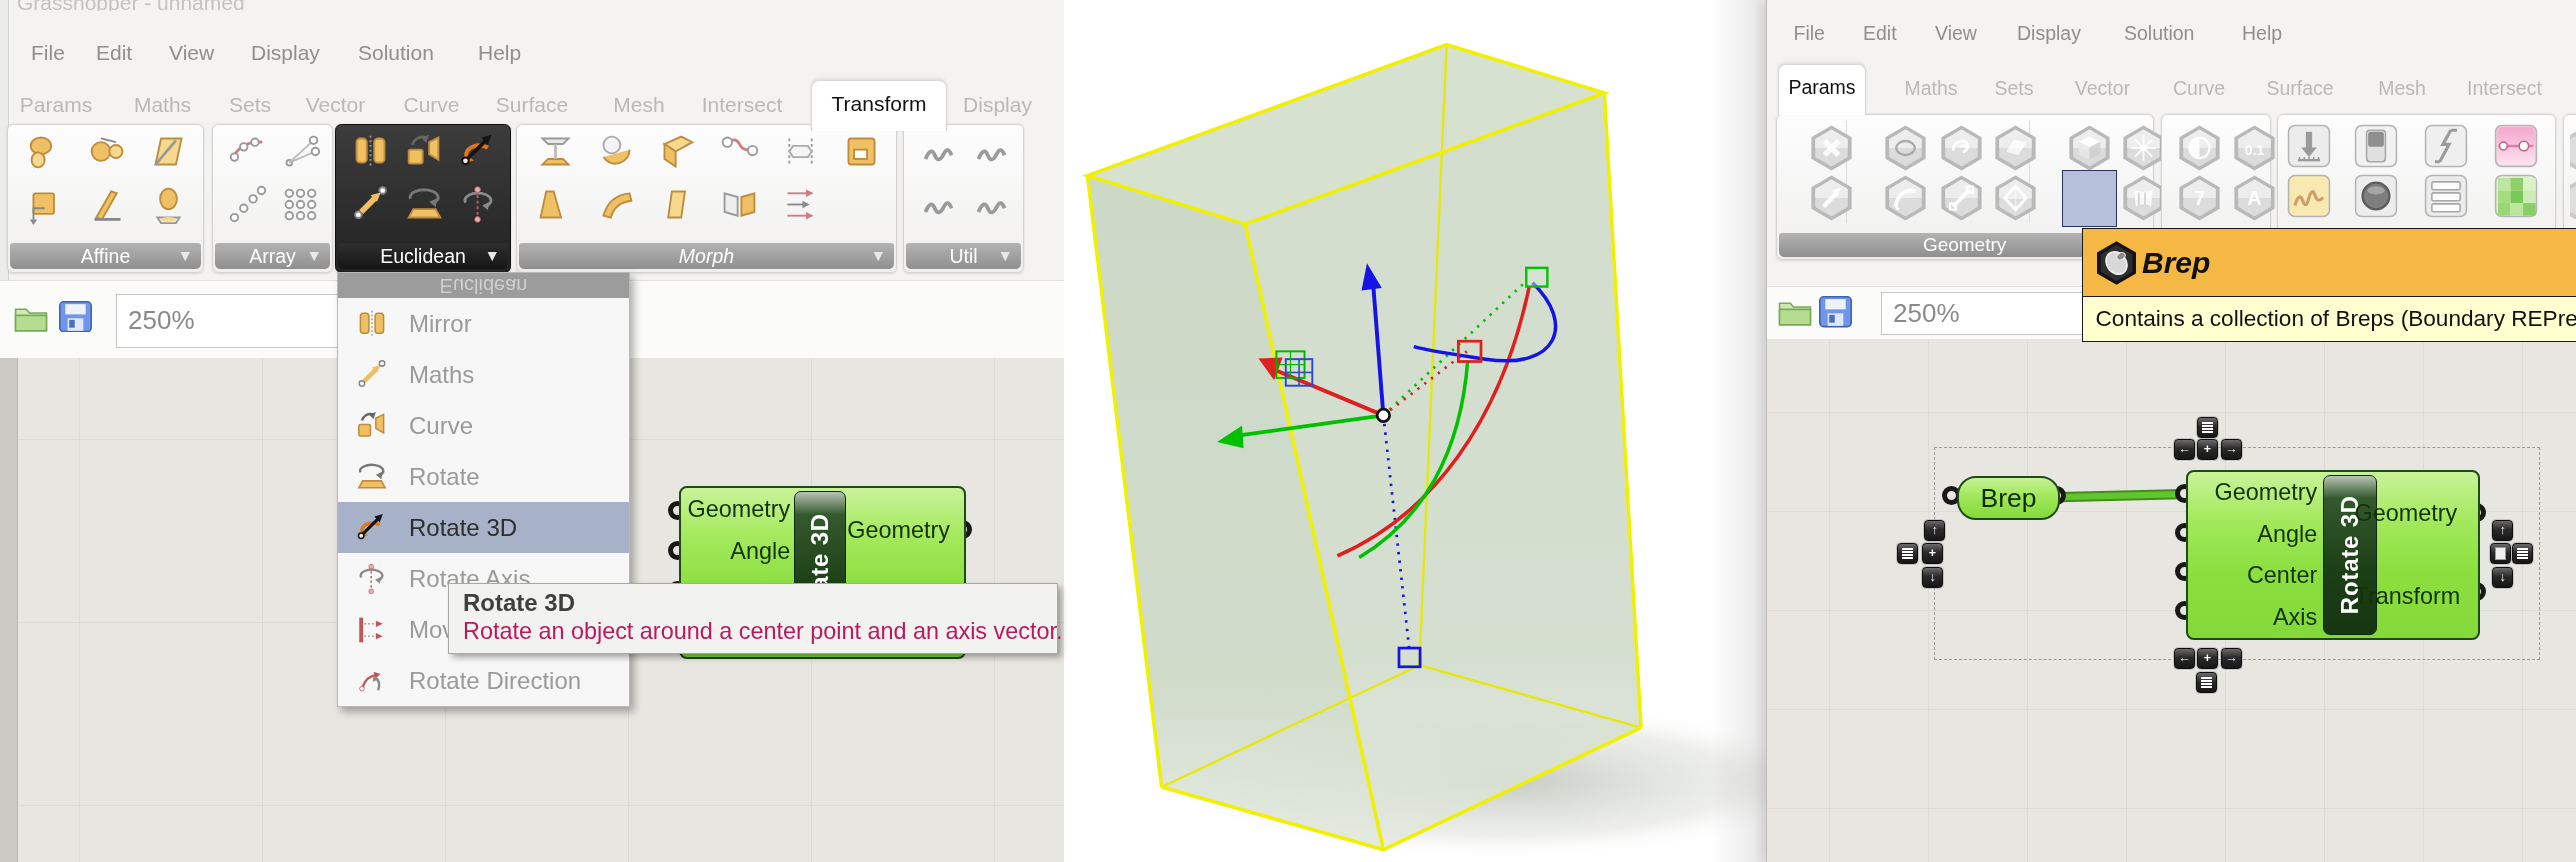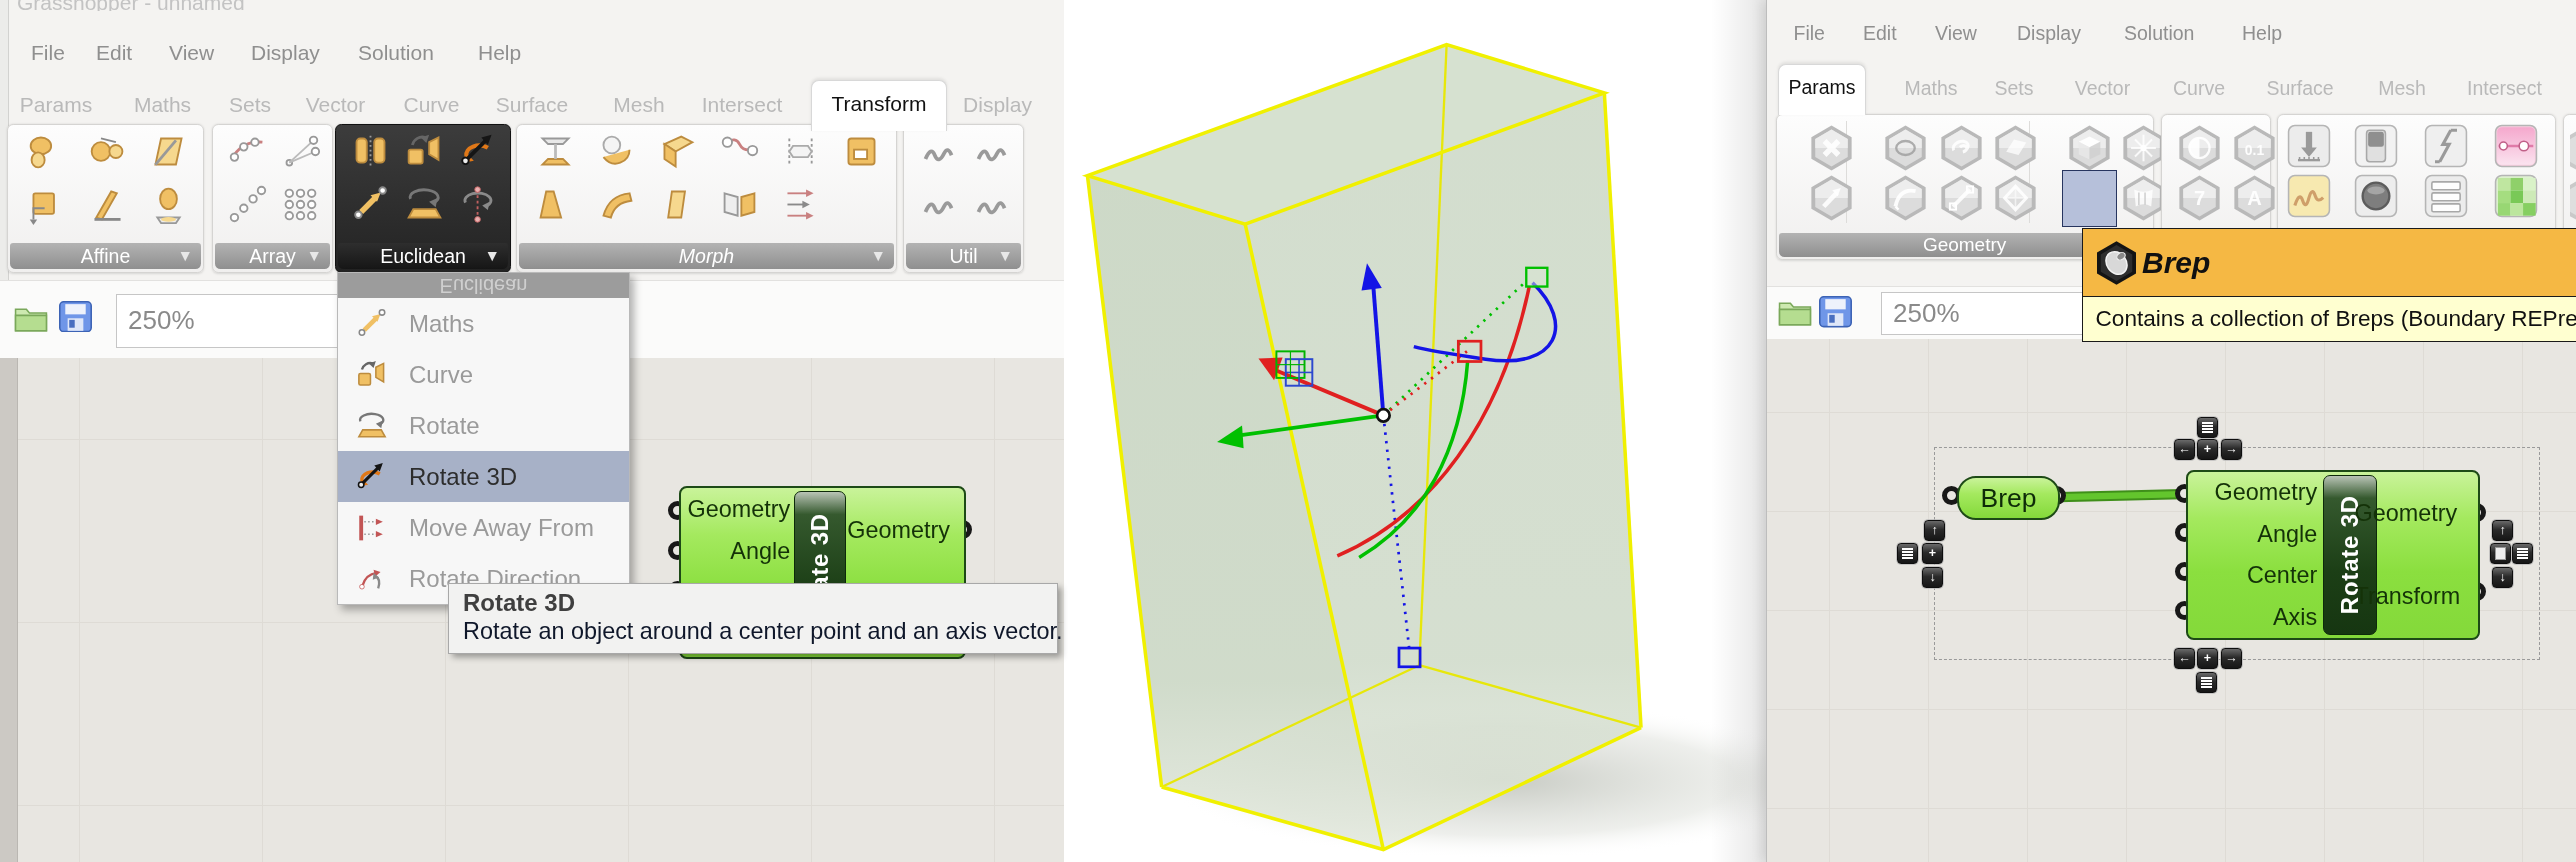--- a/index.html
+++ b/index.html
@@ -42,21 +42,21 @@
   #ddmenu .hdr{height:25px;background:#9c9c9c;color:#cfcfcf;font-size:20px;text-align:center;
      transform:scaleY(-1);line-height:25px;}
   .dditem{height:51px;display:flex;align-items:center;font-size:24px;color:#9a9a9a;cursor:default;}
   .dditem.hl{background:#a7b1c7;color:#2d2d2d;}
   .dditem .ic{width:34px;height:34px;margin:0 20px 0 17px;flex:0 0 auto;}
   .dditem .ic svg{width:34px;height:34px;}
   
   #tt-left{position:absolute;left:448px;top:583px;width:608px;height:69px;background:#f2f2f1;
      border:0.8px solid #a8a8a8;box-shadow:3.9px 3.9px 6.2px rgba(0,0,0,.35);z-index:40;}
   #tt-left .t1{font-size:24px;font-weight:bold;color:#3f3f3f;margin:4.7px 0 1.6px 14px;}
-  #tt-left .t2{font-size:23.4px;color:#0f172a;margin-left:14px;white-space:nowrap;}
+  #tt-left .t2{font-size:23.4px;color:#be185d;margin-left:14px;white-space:nowrap;}
   #tt-brep{position:absolute;left:315px;top:228px;width:515px;height:112px;border:1.6px solid #1a1a1a;z-index:40;}
   #tt-brep .hd{height:67px;background:#f5b844;display:flex;align-items:center;}
   #tt-brep .bd{height:44px;background:#ffffd0;border-top:1.6px solid #1a1a1a;display:flex;align-items:center;
      font-size:22.6px;color:#111;padding-left:12.5px;white-space:nowrap;overflow:hidden;}
   #tt-brep .ttl{font-size:30px;font-weight:bold;font-style:italic;color:#111;margin-left:14px;}
   
   .ghcomp{position:absolute;background:linear-gradient(180deg,#c9f39a 0%,#a4e95e 28%,#8bdf3f 60%,#84d93a 100%);
      border:2.3px solid #1d4a16;border-radius:7.8px;z-index:10;}
   .ghpill{position:absolute;background:linear-gradient(180deg,#c9f39a 0%,#a4e95e 40%,#84d93a 100%);
      border:2.3px solid #1d4a16;border-radius:19px;z-index:10;display:flex;align-items:center;justify-content:center;
@@ -322,20 +322,28 @@
         </div>
       <div class="pcol" id="lcomp-out" style="right:7.8px;width:109px;text-align:left;">
           <div>Geometry</div>
           <div>Transform</div>
         </div>
     </div>
 
     <div id="ddmenu">
       <div class="hdr">Euclidean</div>
       <div id="dditems">
+          <div class="dditem">
+            <span class="ic"><svg viewBox="0 0 44 44">
+                <rect x="7" y="8" width="11" height="26" rx="4" fill="#f0c064" stroke="#bd8c3e" stroke-width="2"></rect>
+                <rect x="26" y="8" width="11" height="26" rx="4" fill="#f0c064" stroke="#bd8c3e" stroke-width="2"></rect>
+                <line x1="22" y1="5" x2="22" y2="37" stroke="#9a9a9a" stroke-width="2" stroke-dasharray="2,3"></line>
+              </svg></span>
+            <span>Mirror</span>
+          </div>
           <div class="dditem">
             <span class="ic"><svg viewBox="0 0 44 44">
                 <line x1="12" y1="30" x2="28" y2="14" stroke="#f0c064" stroke-width="6"></line>
                 <polygon points="33,9 22,12 29,19" fill="#f0c064"></polygon>
                 <circle cx="9" cy="33" r="3.5" fill="#fff" stroke="#888" stroke-width="2"></circle>
                 <circle cx="35" cy="7" r="3.5" fill="#fff" stroke="#888" stroke-width="2"></circle>
               </svg></span>
             <span>Maths</span>
           </div>
           <div class="dditem">
@@ -360,20 +368,30 @@
                 <path d="M9 27 A14 10 0 0 1 32 18" fill="none" stroke="#e07818" stroke-width="4.5"></path>
                 <polygon points="6,34 17,32 9,24" fill="#e07818"></polygon>
                 <line x1="9" y1="31" x2="31" y2="9" stroke="#151515" stroke-width="4"></line>
                 <polygon points="36,4 25,7 32,15" fill="#151515"></polygon>
                 <circle cx="8" cy="32" r="3.5" fill="#eee" stroke="#111" stroke-width="2"></circle>
               </svg></span>
             <span>Rotate 3D</span>
           </div>
           <div class="dditem">
             <span class="ic"><svg viewBox="0 0 44 44">
+                <path d="M8 20 A14 8 0 1 1 30 24" fill="none" stroke="#8a8a8a" stroke-width="3"></path>
+                <polygon points="32,28 34,19 26,23" fill="#8a8a8a"></polygon>
+                <line x1="21" y1="6" x2="21" y2="38" stroke="#c06060" stroke-width="2" stroke-dasharray="3,3"></line>
+                <circle cx="21" cy="6" r="3" fill="#e8b0b0" stroke="#c06060"></circle>
+                <circle cx="21" cy="38" r="3" fill="#e8b0b0" stroke="#c06060"></circle>
+              </svg></span>
+            <span>Rotate Axis</span>
+          </div>
+          <div class="dditem">
+            <span class="ic"><svg viewBox="0 0 44 44">
                 <line x1="8" y1="6" x2="8" y2="38" stroke="#c25555" stroke-width="5"></line>
                 <line x1="12" y1="14" x2="28" y2="14" stroke="#999" stroke-width="2" stroke-dasharray="2,3"></line>
                 <polygon points="36,14 27,10 27,18" fill="#c25555"></polygon>
                 <line x1="12" y1="30" x2="28" y2="30" stroke="#999" stroke-width="2" stroke-dasharray="2,3"></line>
                 <polygon points="36,30 27,26 27,34" fill="#c25555"></polygon>
               </svg></span>
             <span>Move Away From</span>
           </div>
           <div class="dditem">
             <span class="ic"><svg viewBox="0 0 44 44">

